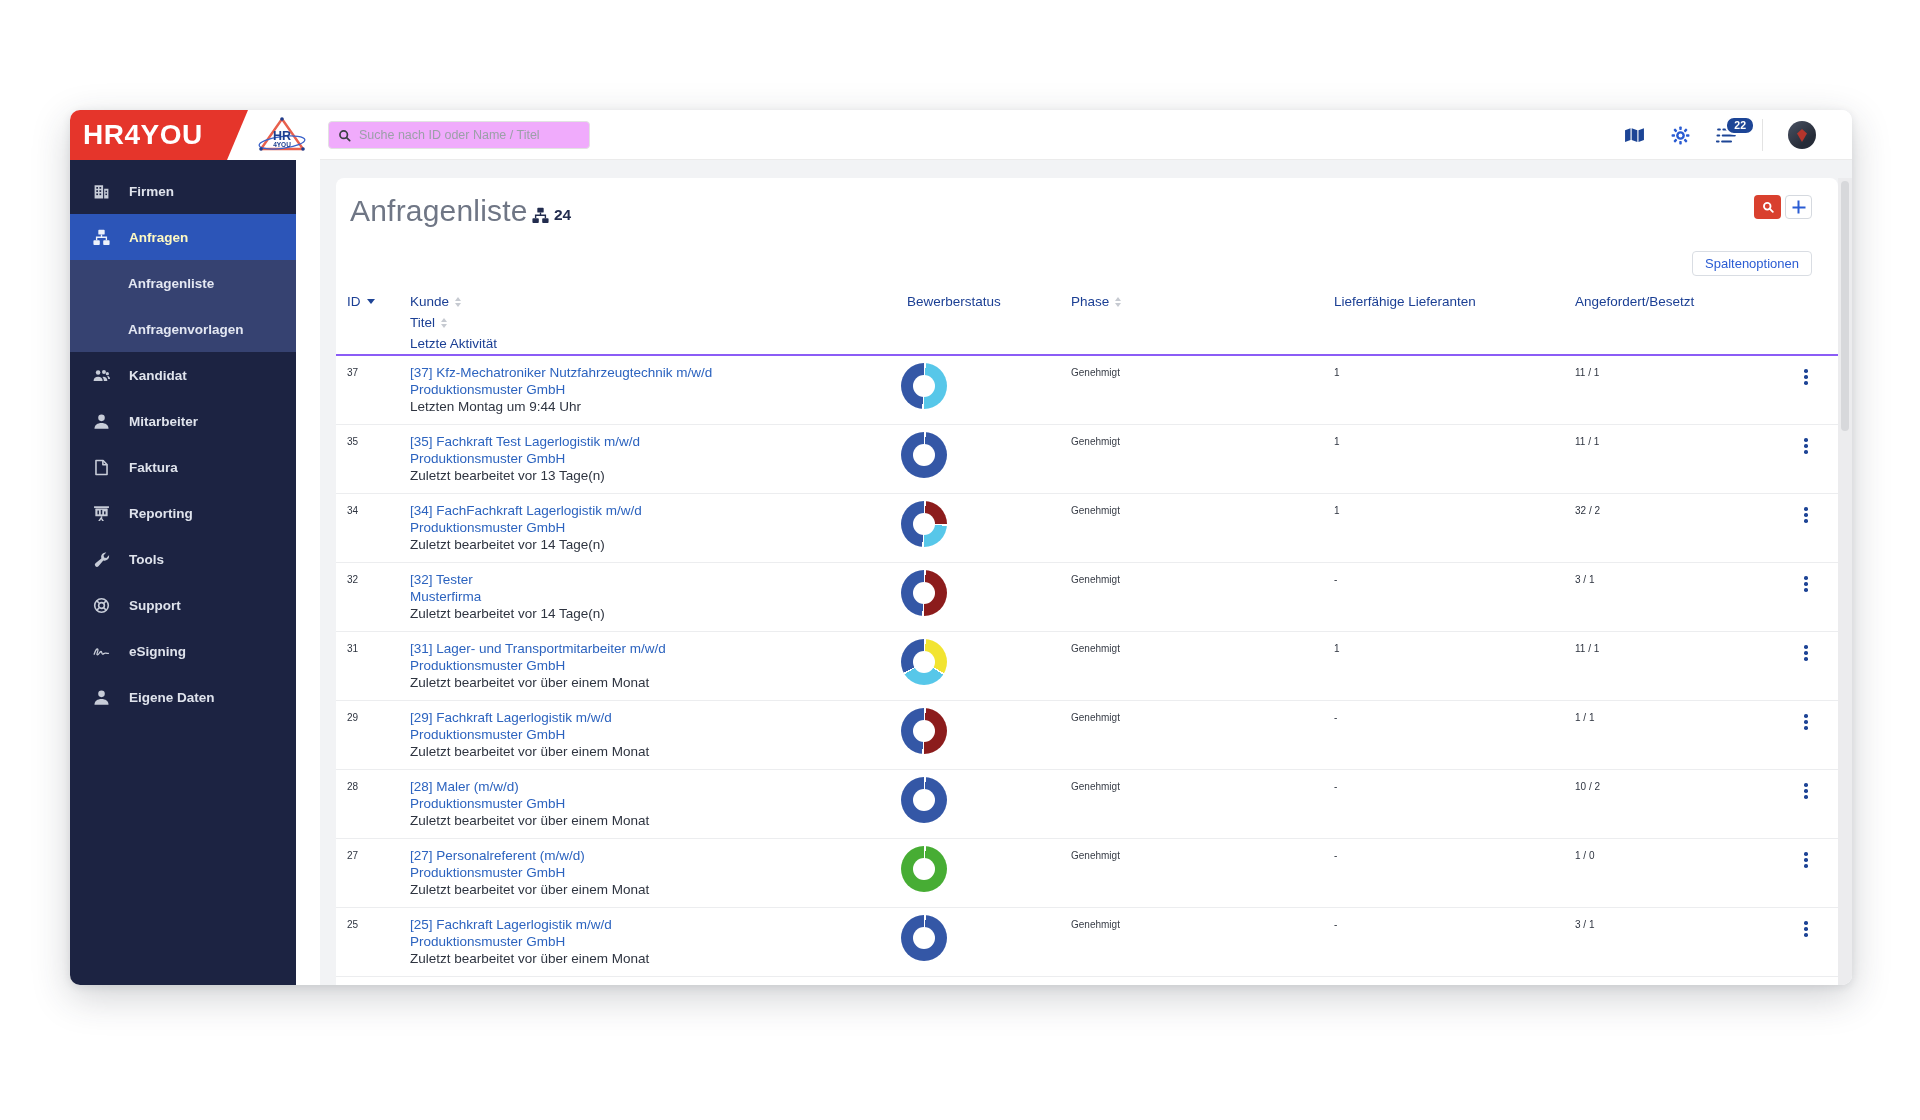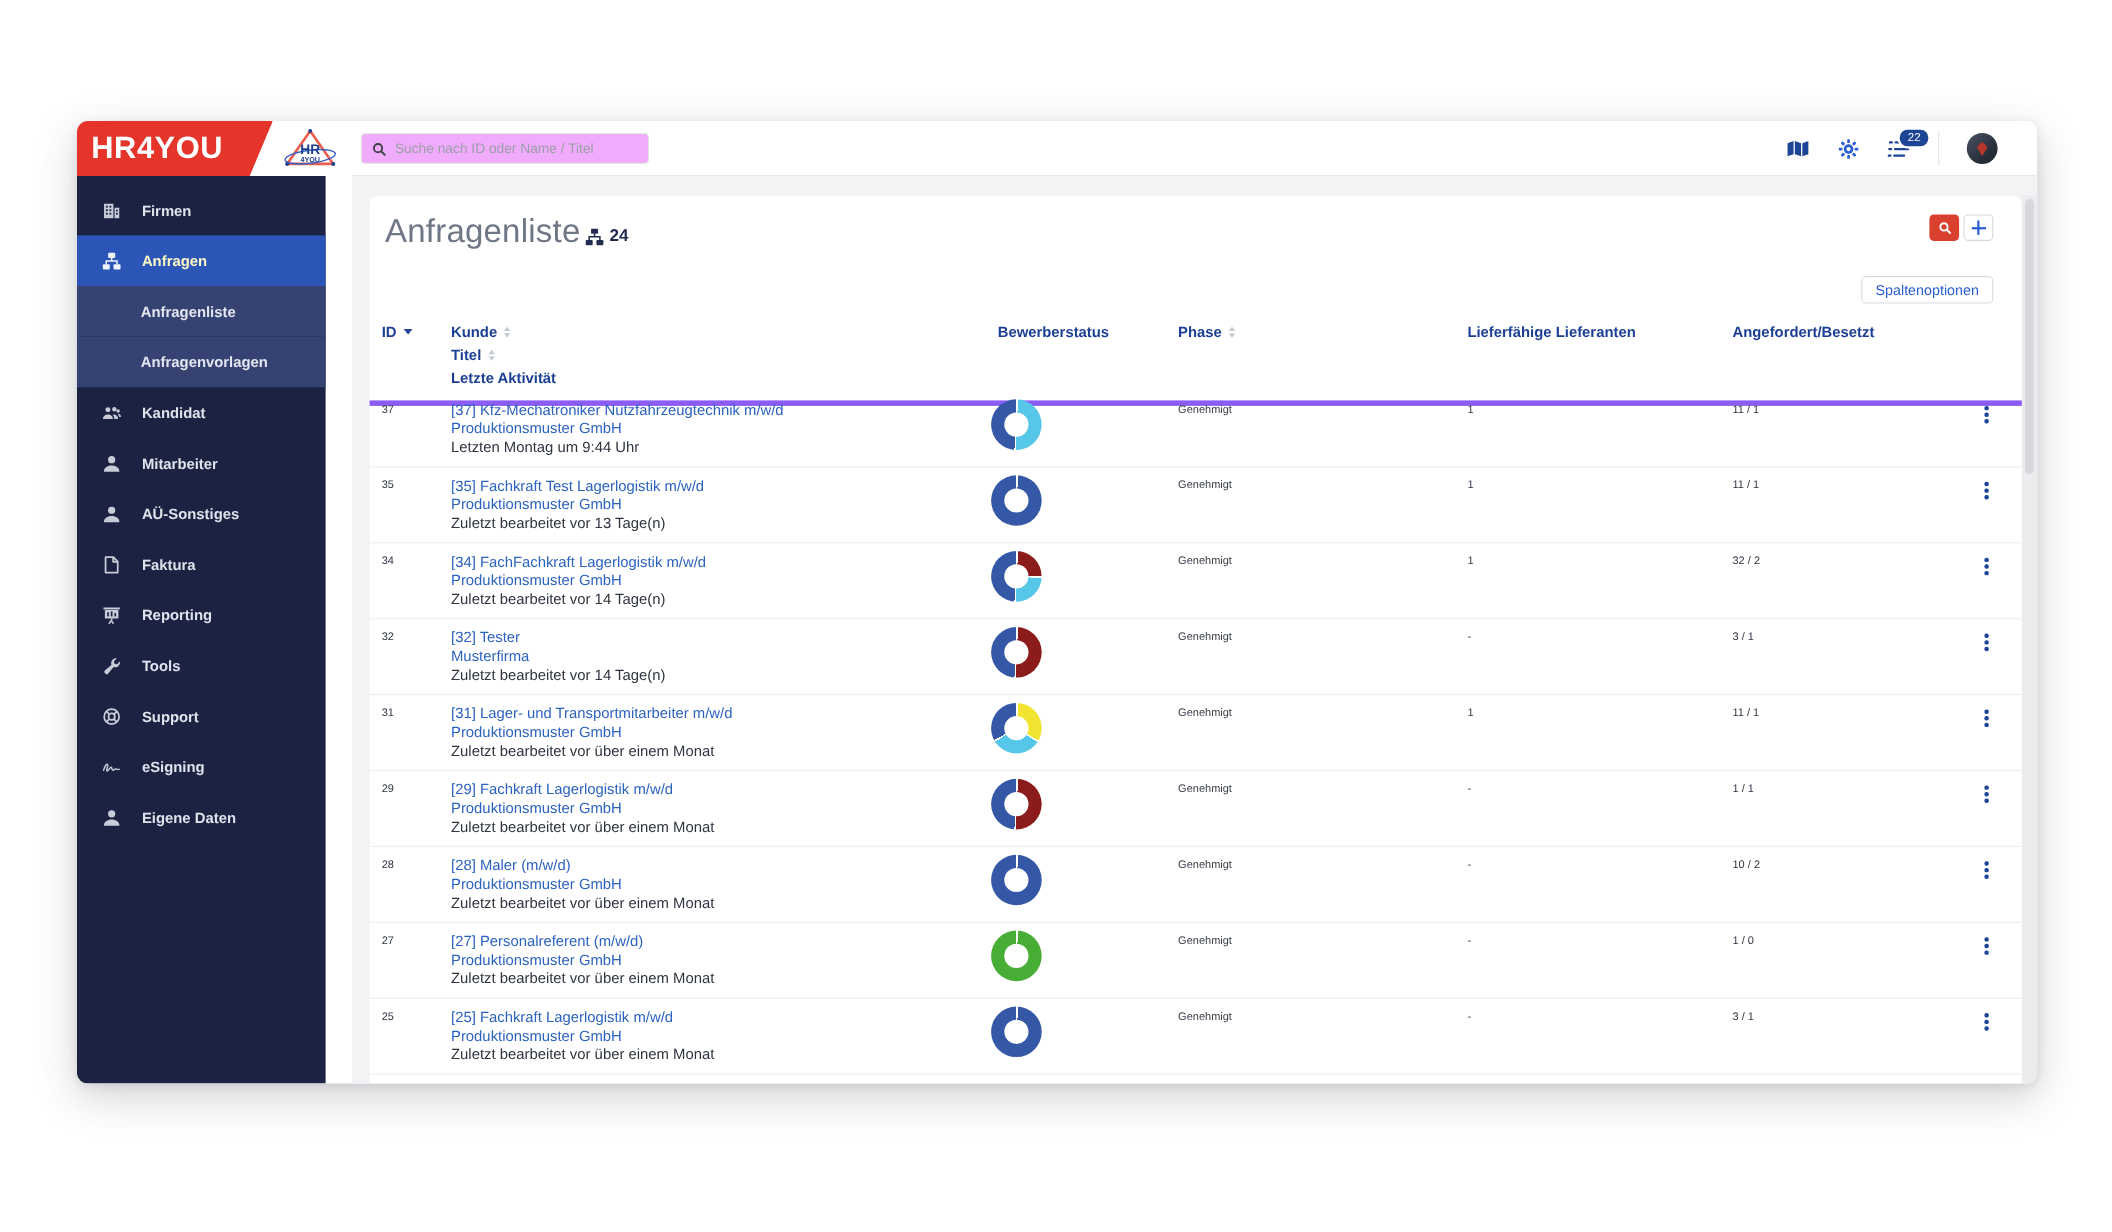--- a/index.html
+++ b/index.html
@@ -23,21 +23,21 @@
   .search-box input { border:none; outline:none; background:transparent; font-size:12.5px; color:#444; width:100%;
                       font-family:"Liberation Sans", sans-serif; }
   .search-box input::placeholder { color:#9ba0a8; }
 
   .tb-actions { position:absolute; right:36px; top:0; height:50px; display:flex; align-items:center; gap:25px; }
   .tb-icon { display:flex; align-items:center; justify-content:center; cursor:pointer; position:relative; }
   .tb-icon svg { width:21px; height:19px; }
   .icon-map { color:#1d4596; }
   .icon-gear { color:#2a5cd3; }
   .icon-tasks { color:#1d4596; }
-  .tb-badge { position:absolute; top:-10px; right:-18px; background:#1d4596; color:#fff; font-size:10.5px; font-weight:400;
+  .tb-badge { position:absolute; top:-10px; right:-18px; background:#1d4596; color:#fff; font-size:10.5px; font-weight:700;
               padding:1.5px 7px; border-radius:9px; border:2px solid #fff; }
   .tb-divider { width:1px; height:32px; background:#e3e3e3; }
   .avatar { width:28px; height:28px; border-radius:50%; background:linear-gradient(140deg,#4a5263 0%,#262c38 70%); position:relative; overflow:hidden; }
   .avatar::after { content:''; position:absolute; left:9px; top:8px; width:10px; height:13px; background:#b6352c;
                    clip-path:polygon(50% 0,100% 35%,50% 100%,0 35%); }
 
   
   .sidebar { position:absolute; top:50px; left:0; width:226px; bottom:0; background:#1c2342; padding-top:8px; }
   .side-item { height:46px; display:flex; align-items:center; padding-left:22px; gap:19px; cursor:pointer;
                color:#dfe3ec; font-size:13.5px; font-weight:600; }
@@ -67,22 +67,22 @@
   .plus-glyph::before, .plus-glyph::after { content:''; position:absolute; background:#2a5cd3; }
   .plus-glyph::before { left:5.5px; top:0; width:2px; height:13px; }
   .plus-glyph::after { left:0; top:5.5px; width:13px; height:2px; }
 
   .btn-cols { position:absolute; top:73px; right:26px; height:25px; padding:0 12px; background:#fff; border:1px solid #d9dde3;
               border-radius:4px; color:#2a5cd3; font-size:13px; display:flex; align-items:center; cursor:pointer;
               font-family:"Liberation Sans", sans-serif; }
 
   
   .tgrid { display:grid; grid-template-columns:63px 497px 164px 263px 241px 215px 48px; padding-left:11px; }
-  .thead { position:absolute; left:0; right:0; top:113px; padding-bottom:10px; border-bottom:5px solid #8b5cf6;
-           color:#1b3f94; font-size:13.5px; font-weight:700; }
+  .thead { position:absolute; left:0; right:0; top:113px; padding-bottom:0; border-bottom:2px solid #8b5cf6;
+           color:#1b3f94; font-size:13.5px; font-weight:400; }
   .thead .hline { display:flex; align-items:center; gap:6px; line-height:21px; height:21px; }
   .sort-down { width:0; height:0; border-left:4px solid transparent; border-right:4px solid transparent;
                border-top:5px solid #1e4496; display:inline-block; }
   .sort-ud { display:inline-flex; flex-direction:column; gap:2px; }
   .sort-ud i { width:0; height:0; border-left:3.5px solid transparent; border-right:3.5px solid transparent; display:block; }
   .sort-ud i.up { border-bottom:4px solid #c6cad1; }
   .sort-ud i.dn { border-top:4px solid #c6cad1; }
 
   .tbody { position:absolute; left:0; right:0; top:178px; bottom:0; overflow:hidden; }
   .trow { height:69px; border-bottom:1px solid #ecedef; align-items:start; }
@@ -214,29 +214,20 @@
     <span class="s-icon">
           <svg viewBox="0 0 14 14" fill="currentColor">
             <circle cx="7" cy="4" r="2.7"></circle>
             <path d="M1.2 13c0-3 2.5-4.7 5.8-4.7s5.8 1.7 5.8 4.7z"></path>
           </svg>
         </span>
     <span class="s-label">Mitarbeiter</span>
   </div>
       <div class="side-item">
     <span class="s-icon">
-          <svg viewBox="0 0 14 14" fill="currentColor">
-            <circle cx="7" cy="4" r="2.7"></circle>
-            <path d="M1.2 13c0-3 2.5-4.7 5.8-4.7s5.8 1.7 5.8 4.7z"></path>
-          </svg>
-        </span>
-    <span class="s-label">AÜ-Sonstiges</span>
-  </div>
-      <div class="side-item">
-    <span class="s-icon">
           <svg viewBox="0 0 14 16" fill="none" stroke="currentColor" stroke-width="1.5">
             <path d="M1.8 14.6V1.4h6.7l3.7 3.8v9.4z" stroke-linejoin="round"></path>
             <path d="M8.3 1.4v4h4" stroke-linejoin="round"></path>
           </svg>
         </span>
     <span class="s-label">Faktura</span>
   </div>
       <div class="side-item">
     <span class="s-icon">
           <svg viewBox="0 0 16 16" fill="currentColor">

